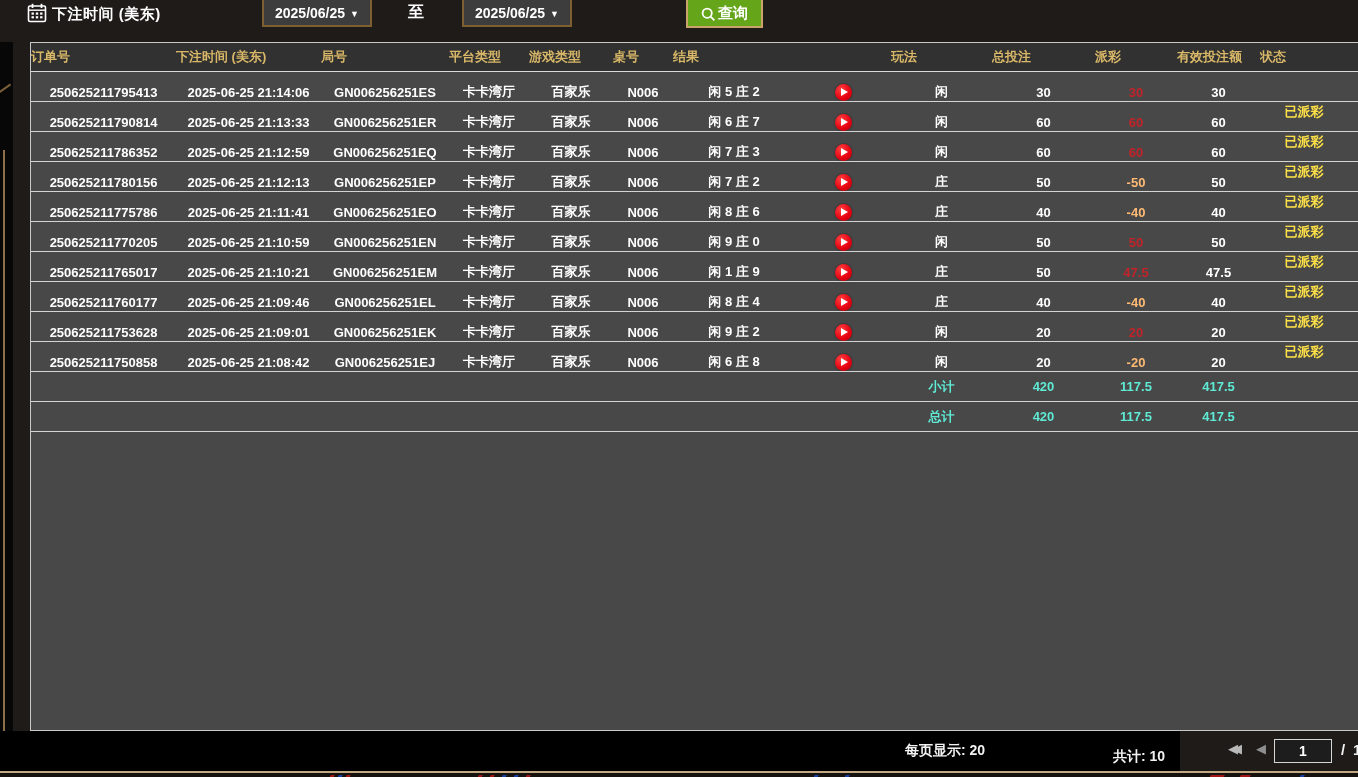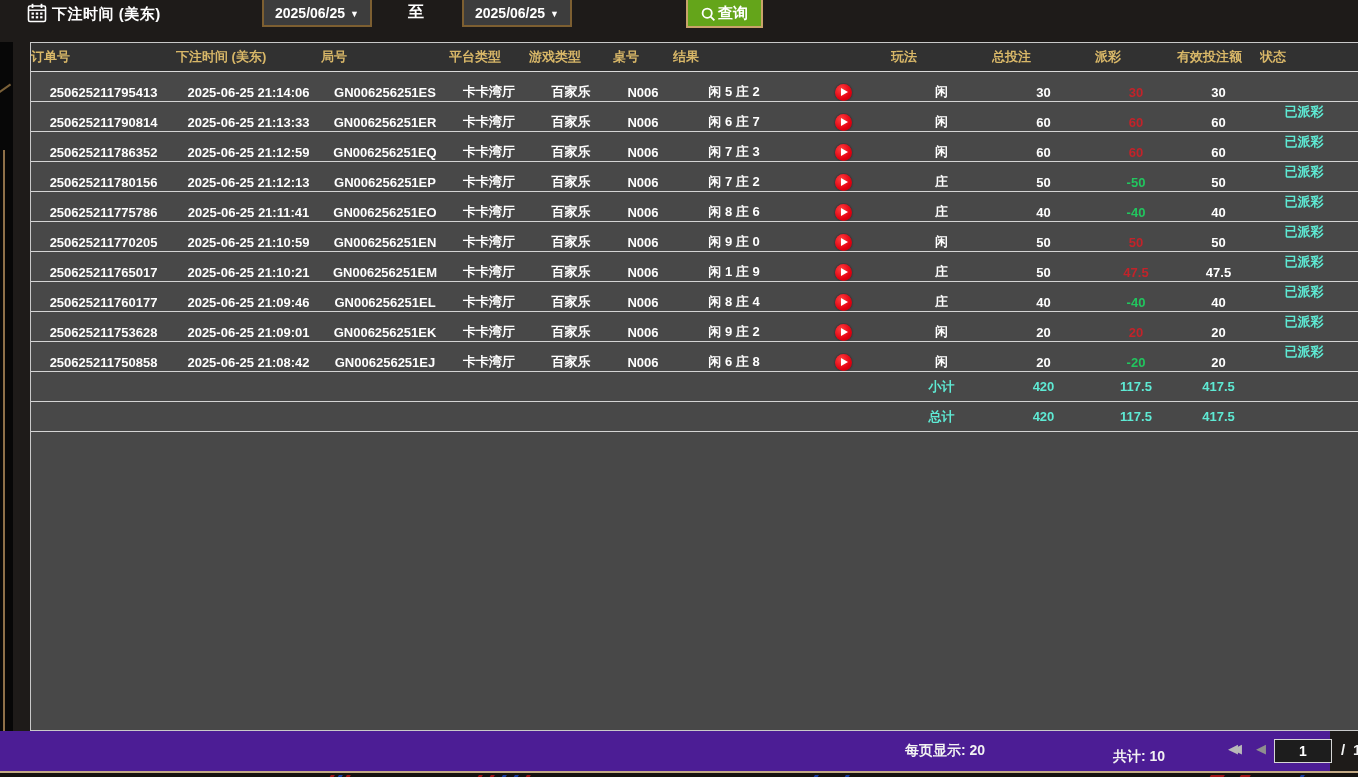--- a/index.html
+++ b/index.html
@@ -60,40 +60,40 @@
     color:#d8b768; font-size:13px; font-weight:bold;
   }
   .th { text-align:left; white-space:nowrap; overflow:hidden; }
   .tr {
     height:30px; background:#484848;
     border-bottom:1px solid #d4d4d4;
     color:#ffffff; font-size:13px; font-weight:bold;
   }
   .td { text-align:center; white-space:nowrap; overflow:hidden; }
   .c-payout.pos { color:#c2232a; }
-  .c-payout.neg { color:#22c55e; }
-  .c-status { color:#5eead4;margin-top:40px; }
+  .c-payout.neg { color:#fdba74; }
+  .c-status { color:#fde047;margin-top:40px; }
   .summary-row { color:#e5e600; }
   .summary-row .td { color:#5eead4; }
   .filler { flex:1; background:#484848; }
 
   .play-btn {
     display:inline-block; width:17px; height:17px; border-radius:50%;
     background:radial-gradient(circle at 35% 30%, #ff4040, #e30010 60%, #b50009);
     position:relative; vertical-align:middle; cursor:pointer;
     box-shadow:0 0 2px rgba(0,0,0,.6);
   }
   .play-btn::after {
     content:""; position:absolute; left:6px; top:4.5px;
     border-left:7px solid #ffffff;
     border-top:4px solid transparent; border-bottom:4px solid transparent;
   }
 
   
-  .footer { position:absolute; left:0; top:731px; width:1330px; height:40px; background:#4c1d95; color:#f2f2f2; font-size:14px; font-weight:bold; }
+  .footer { position:absolute; left:0; top:731px; width:1180px; height:40px; background:#000000; color:#f2f2f2; font-size:14px; font-weight:bold; }
   .per-page { position:absolute; left:905px; top:11px; }
   .total-count { position:absolute; left:1113px; top:17px; }
   .pg-first { position:absolute; left:1228px; top:10px; color:#b9b9b9; font-size:13px; letter-spacing:-6px; cursor:pointer; }
   .pg-prev  { position:absolute; left:1256px; top:10px; color:#8f8f8f; font-size:13px; cursor:pointer; }
   .page-input {
     position:absolute; left:1274px; top:8px; width:58px; height:24px;
     background:#1d1d1d; border:1px solid #d6d6d6; color:#ffffff;
     font-size:14px; font-weight:bold; text-align:center;
     font-family:"Liberation Sans","DejaVu Sans",sans-serif;
   }

